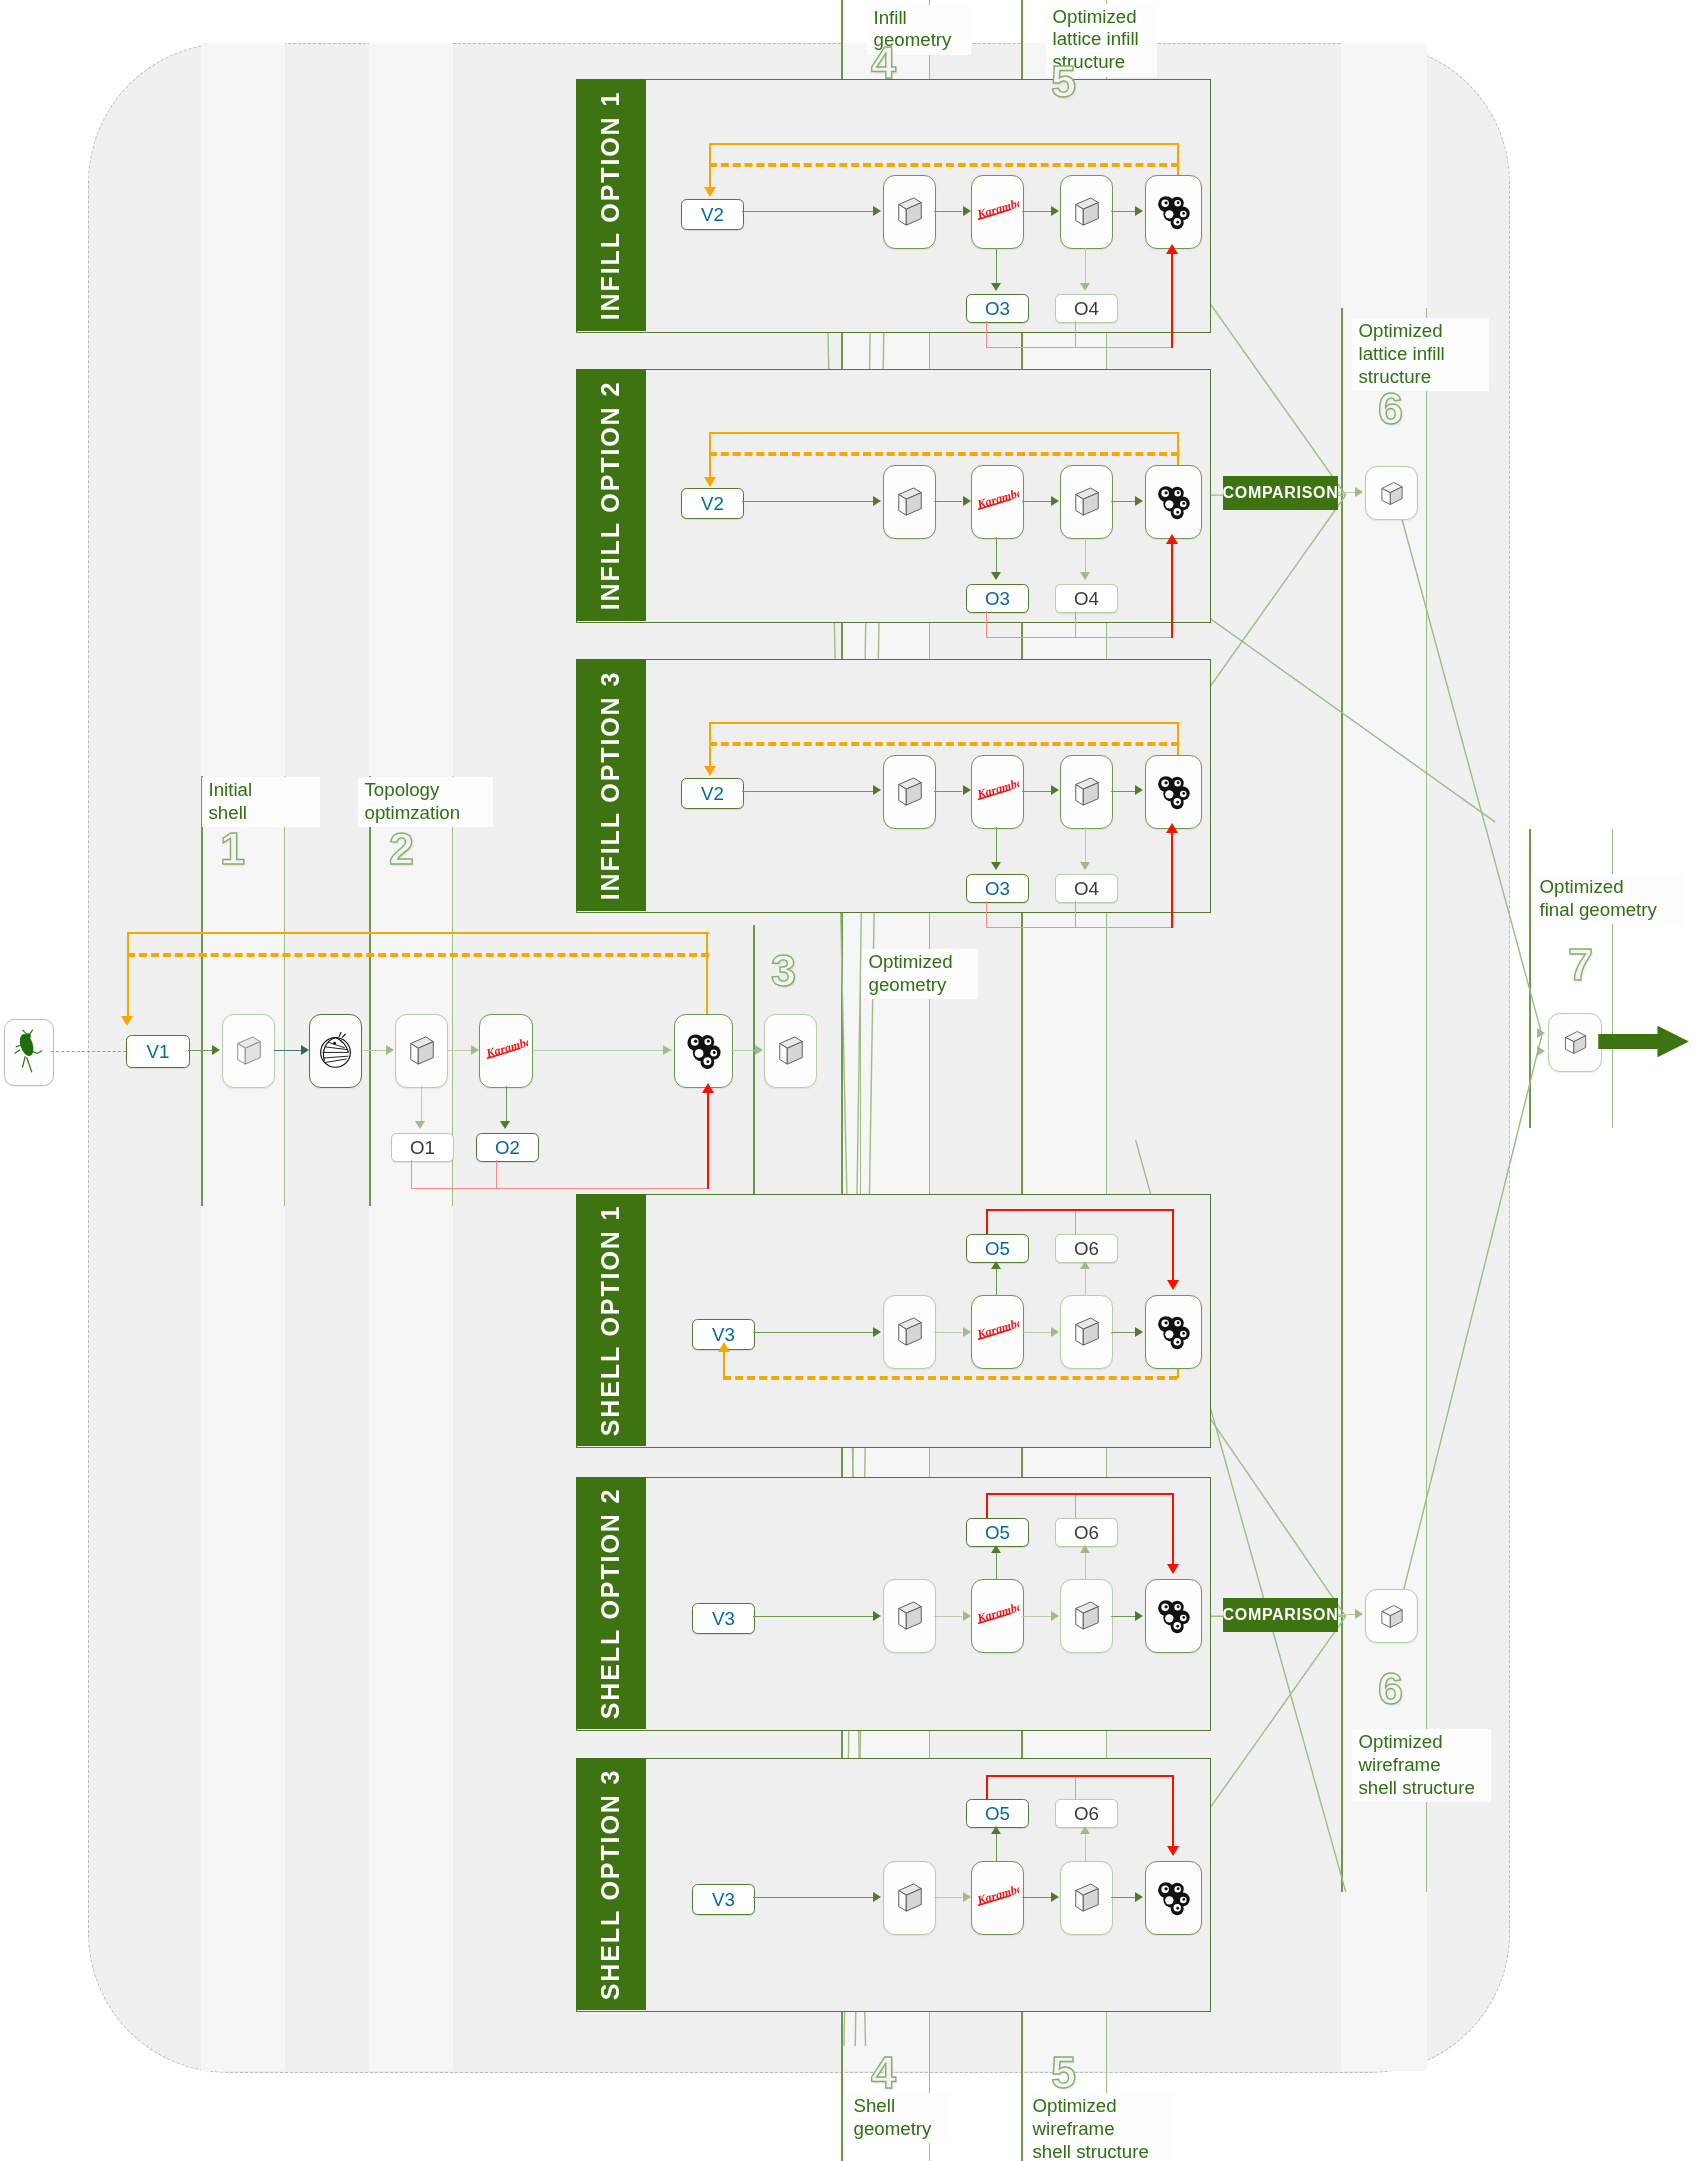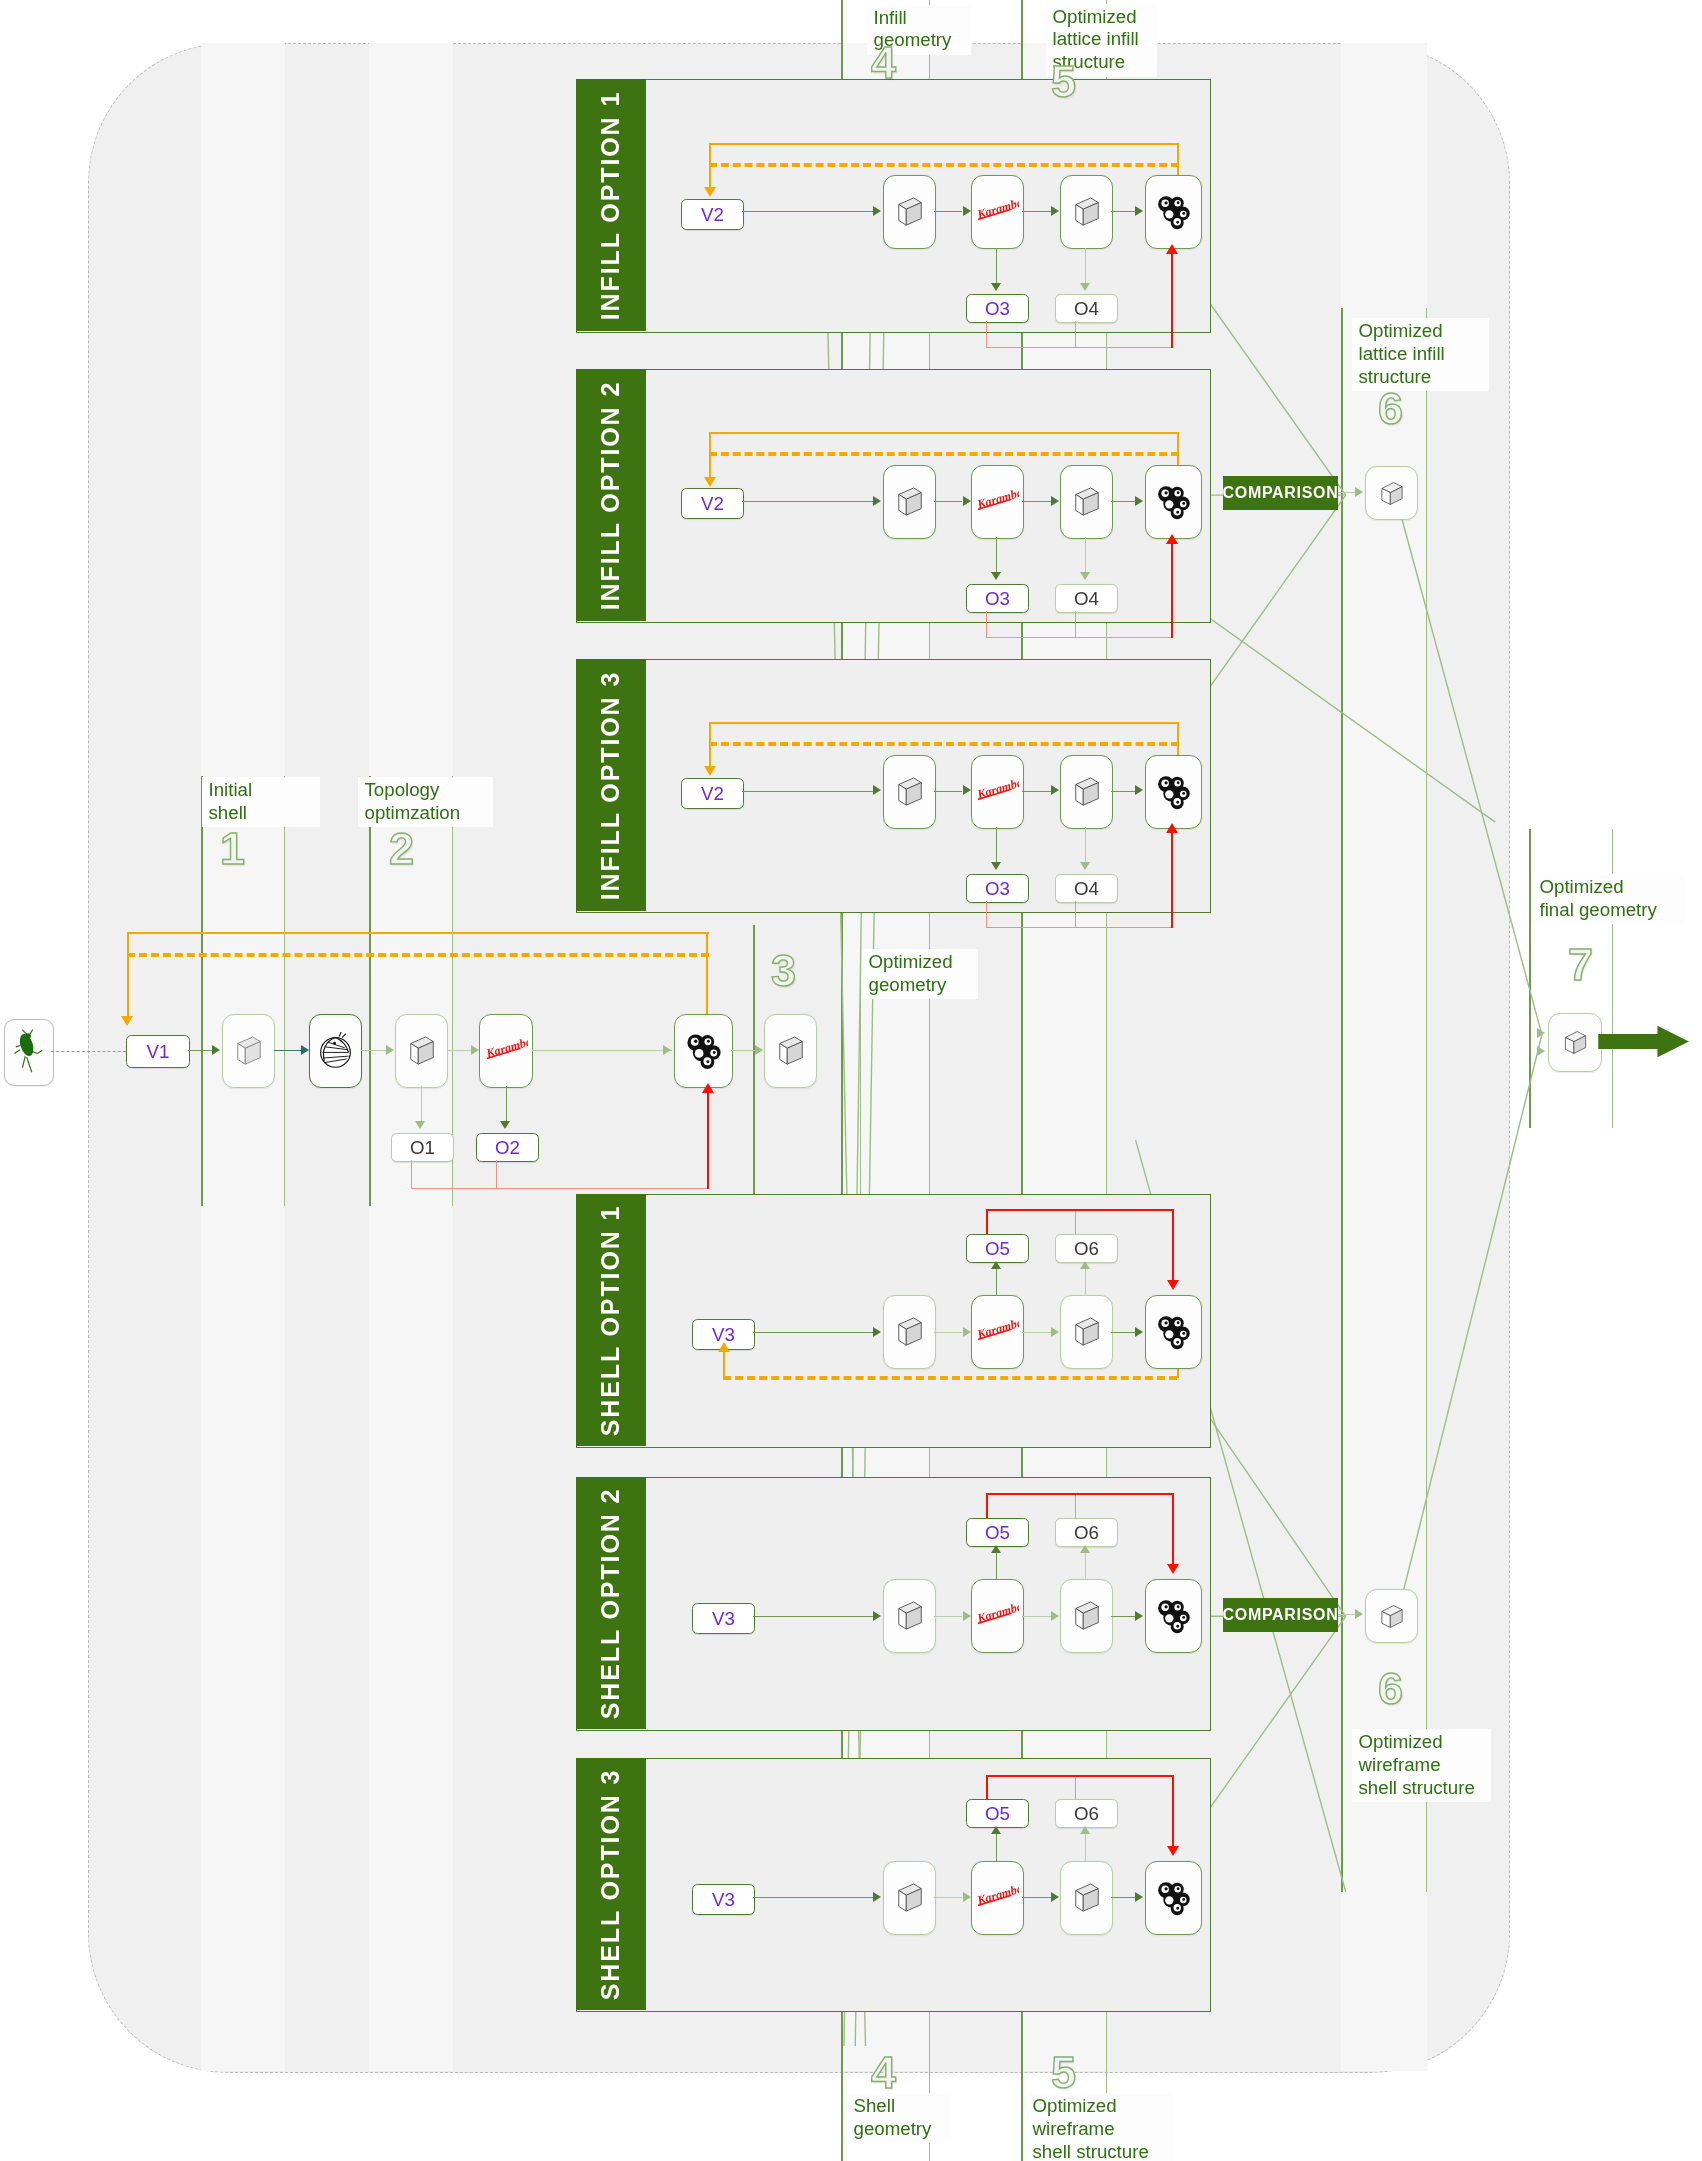--- a/index.html
+++ b/index.html
@@ -36,21 +36,21 @@
     position:absolute;background:#fdfdfd;border:1.4px solid #6f9a50;
     border-radius:12px;display:flex;align-items:center;justify-content:center;
     box-shadow:0 0.9px 1.4px rgba(0,0,0,.08);
   }
   .node.faint{border-color:#b6cfa4;}
 
   
   .vbox{
     position:absolute;background:#fff;border:1.4px solid #4f7a2f;border-radius:5.6px;
     display:flex;align-items:center;justify-content:center;
-    font-size:18.7px;color:#6d28d9;font-family:"Liberation Sans",sans-serif;
+    font-size:18.7px;color:#0369a1;font-family:"Liberation Sans",sans-serif;
     box-shadow:0 0.9px 0.9px rgba(0,0,0,.1);
   }
   .vbox.faint{border-color:#b6cfa4;color:#3a3a3a;}
 
   
   .chip{
     position:absolute;background:#fdfdfd;color:#2f7012;
     font-size:18.7px;line-height:1.22;font-family:"Liberation Sans",sans-serif;
     padding:1.9px 4.7px 2.8px 6.5px;white-space:pre-line;
   }

